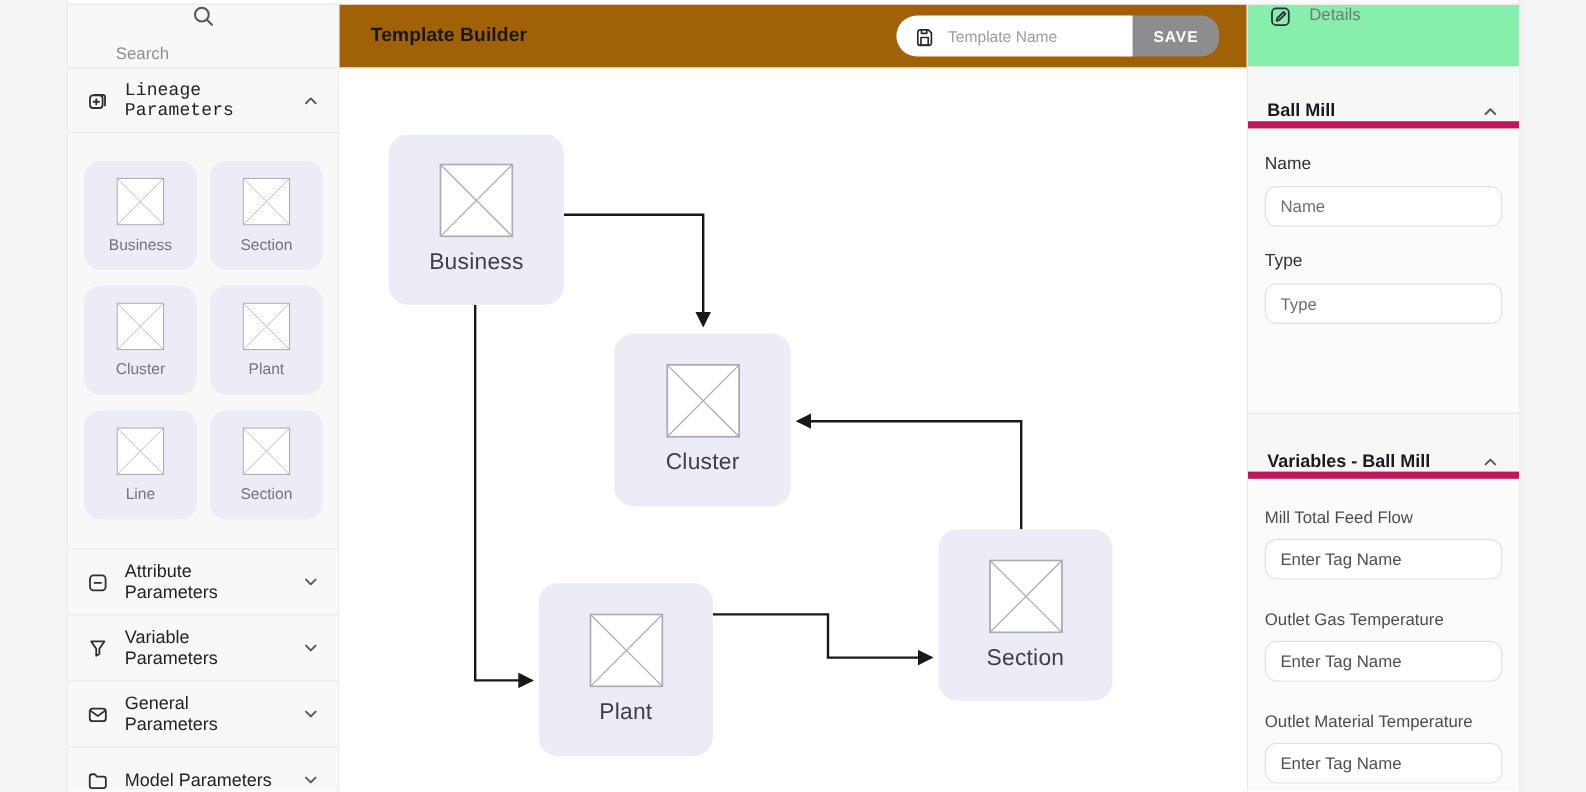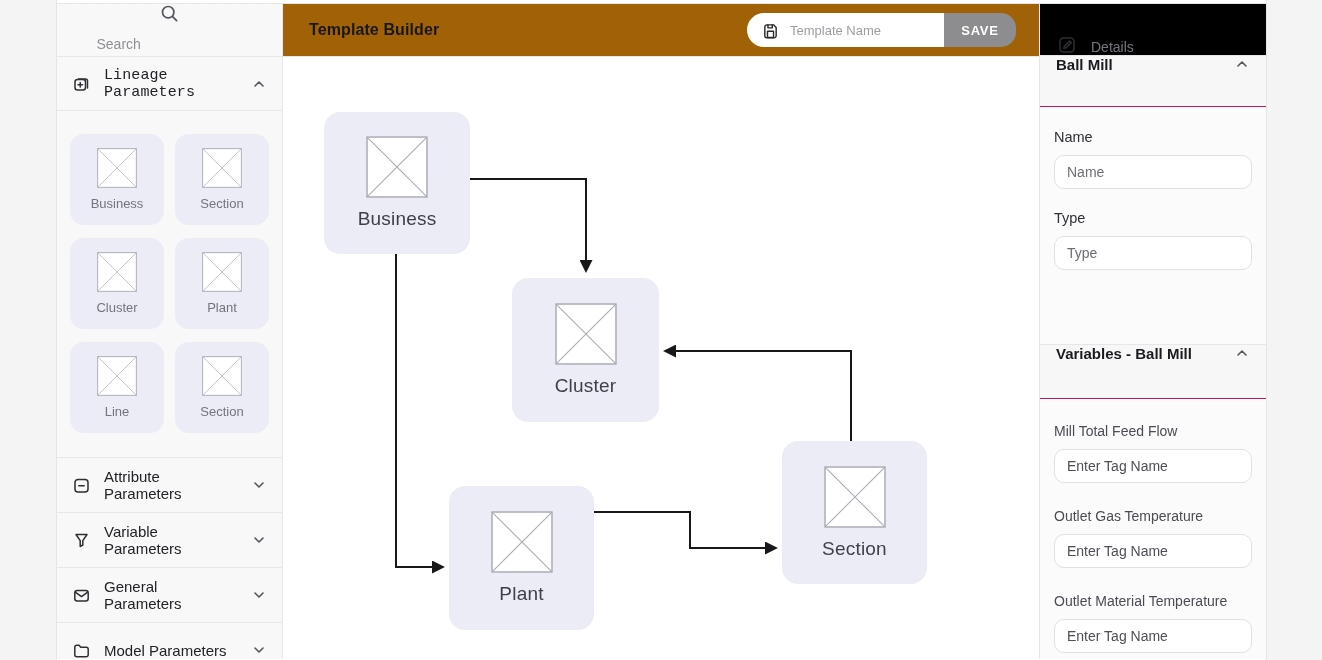--- a/index.html
+++ b/index.html
@@ -41,25 +41,25 @@
     align-items:center;justify-content:center;gap:10px;cursor:pointer;}
   .node .nlabel{font-size:19px;color:#3f3f46;letter-spacing:.2px;}
   .node-business{left:41px;top:55px;width:146px;height:142px;}
   .node-cluster{left:229px;top:221px;width:147px;height:144px;}
   .node-plant{left:166px;top:429px;width:145px;height:144px;}
   .node-section{left:499px;top:384px;width:145px;height:143px;}
   .edges{position:absolute;left:0;top:0;pointer-events:none;}
 
   
   .rightpanel{width:227px;flex:0 0 227px;background:#fbfbfc;border-left:1px solid #e7e7e9;overflow:hidden;}
-  .details-row{height:52px;display:flex;align-items:flex-end;gap:14px;padding:0 17px;
-    background:#000000;border-bottom:1px solid #e7e7e9;}
+  .details-row{height:52px;display:flex;align-items:flex-start;gap:14px;padding:0 17px;
+    background:#86efac;border-bottom:1px solid #e7e7e9;}
   .details-row .lbl{font-size:14px;color:#76767e;}
-  .panel-section-header{height:51px;display:flex;align-items:flex-start;justify-content:space-between;
-    padding:0 16px;background:#f7f7f8;border-bottom:1px solid #be185d;cursor:pointer;}
+  .panel-section-header{height:51px;display:flex;align-items:flex-end;justify-content:space-between;
+    padding:0 16px;background:#f7f7f8;border-bottom:6px solid #be185d;cursor:pointer;}
   .panel-section-header .lbl{font-size:15px;font-weight:600;color:#1b1b1f;}
   .fields{padding:22px 14px 28px;}
   .field-label{font-size:14.5px;color:#2f2f35;margin-bottom:10px;}
   .txt-input{display:block;width:100%;height:34px;border:1px solid #e1e1e5;border-radius:10px;
     background:#fff;padding:0 12px;font-size:14px;color:#2f2f35;outline:none;font-family:inherit;}
   .txt-input::placeholder{color:#6e6e76;}
   .fields .txt-input{margin-bottom:21px;}
   .fields .txt-input:last-child{margin-bottom:0;}
   .vars-header{border-top:1px solid #e7e7e9;height:55px;margin-top:46px;}
   .vars{padding:24px 14px 20px;}

